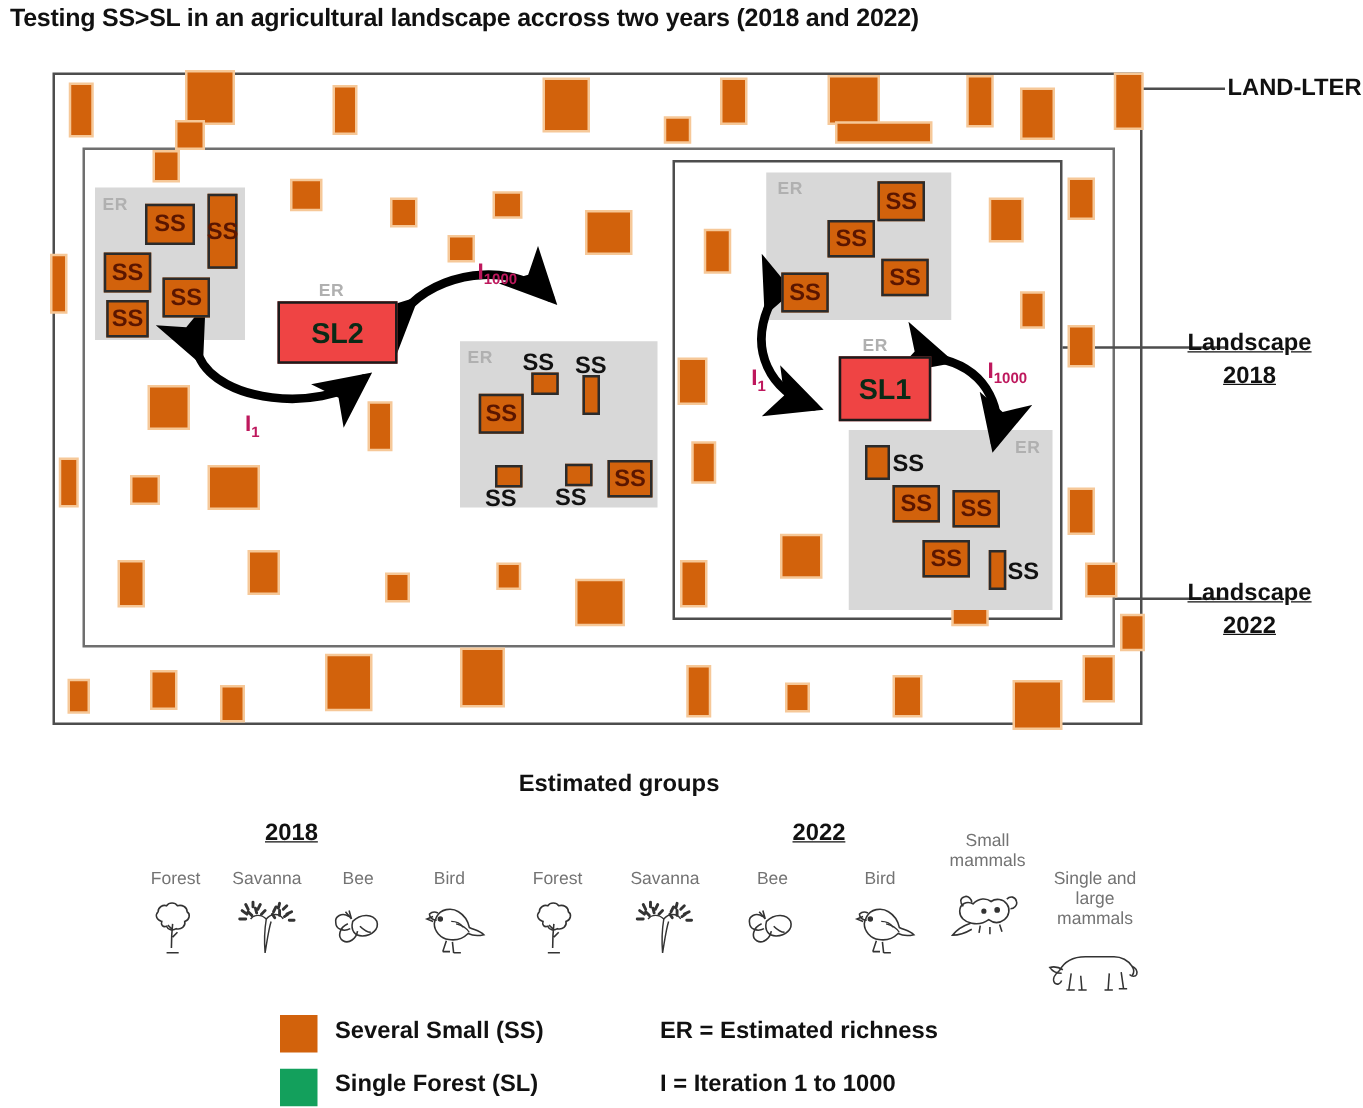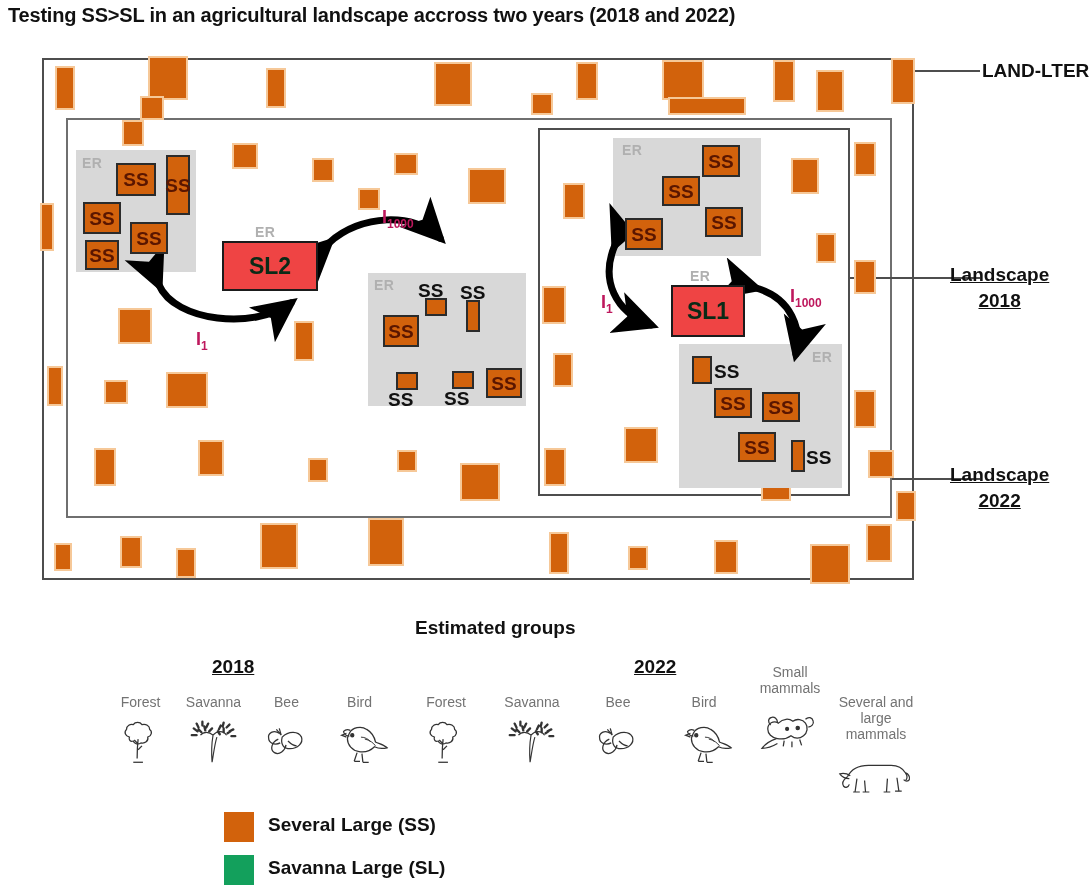--- a/index.html
+++ b/index.html
@@ -354,32 +354,34 @@
               <path d="M16 28c-3-3-3-7 1-8 3-1 6 2 6 5"></path>
               <path d="M52 22c3-3 7-2 8 2 1 3-2 6-5 6"></path>
               <circle cx="44" cy="31" r="1.7" fill="#333"></circle>
               <circle cx="33" cy="32" r="1.5" fill="#333"></circle>
               <path d="M22 42c-6 2-12 6-15 10 5 0 11-2 16-5"></path>
               <path d="M30 44l-1 6M38 45l0 6M46 43l2 6"></path>
             </g>
           </svg></div>
       </div>
       <div class="grp" style="left: 833px; top: 694px; width: 86px;">
-        <div class="nm">Several and
+        <div class="nm">Single and
 large mammals</div>
         <div class="ic"><svg width="80" height="56" viewBox="0 0 84 58">
             <g fill="none" stroke="#333" stroke-width="1.3">
               <path d="M12 34c4-8 12-12 22-12h24c6 0 12 3 15 8 2 3 2 6 0 8"></path>
               <path d="M73 30c3 1 5 4 4 7-1 2-4 2-6 0"></path>
               <path d="M12 34c-4 3-6 7-4 10 2 2 5 1 6-2"></path>
               <path d="M22 36l-2 14M30 38l1 12M54 36l-1 14M64 35l2 14"></path>
               <path d="M18 50l7 0M28 50l7 0M50 50l7 0M62 49l7 0"></path>
               <path d="M14 36c-4 0-8-2-10-5 4-1 8 0 11 2"></path>
             </g>
           </svg></div>
       </div>
     </div>
 
   <div class="sw o" style="left:224px;top:812px;"></div>
-  <div class="lg" style="left:268px;top:814px;">Several Large (SS)</div>
+  <div class="lg" style="left:268px;top:814px;">Several Small (SS)</div>
   <div class="sw g" style="left:224px;top:855px;"></div>
-  <div class="lg" style="left:268px;top:857px;">Savanna Large (SL)</div>
+  <div class="lg" style="left:268px;top:857px;">Single Forest (SL)</div>
+  <div class="lg" style="left:528px;top:814px;">ER = Estimated richness</div>
+  <div class="lg" style="left:528px;top:857px;">I =  Iteration 1 to 1000</div>
 </div>
 
 </body></html>

